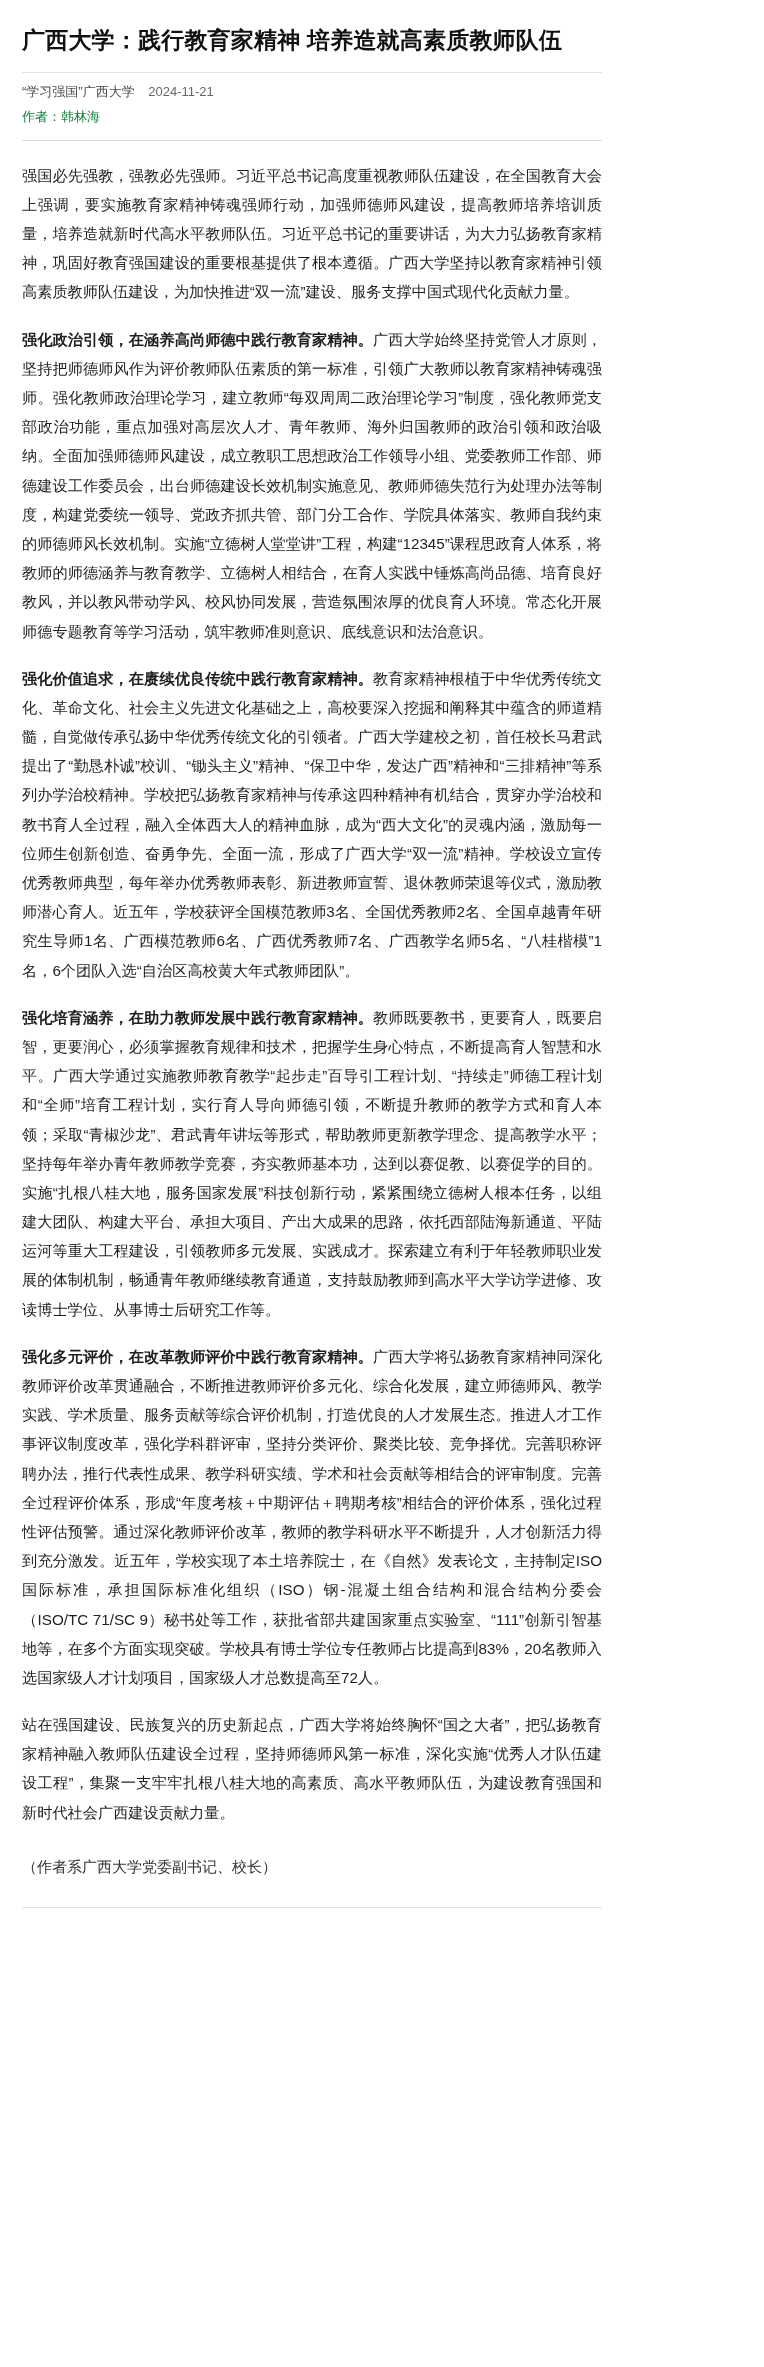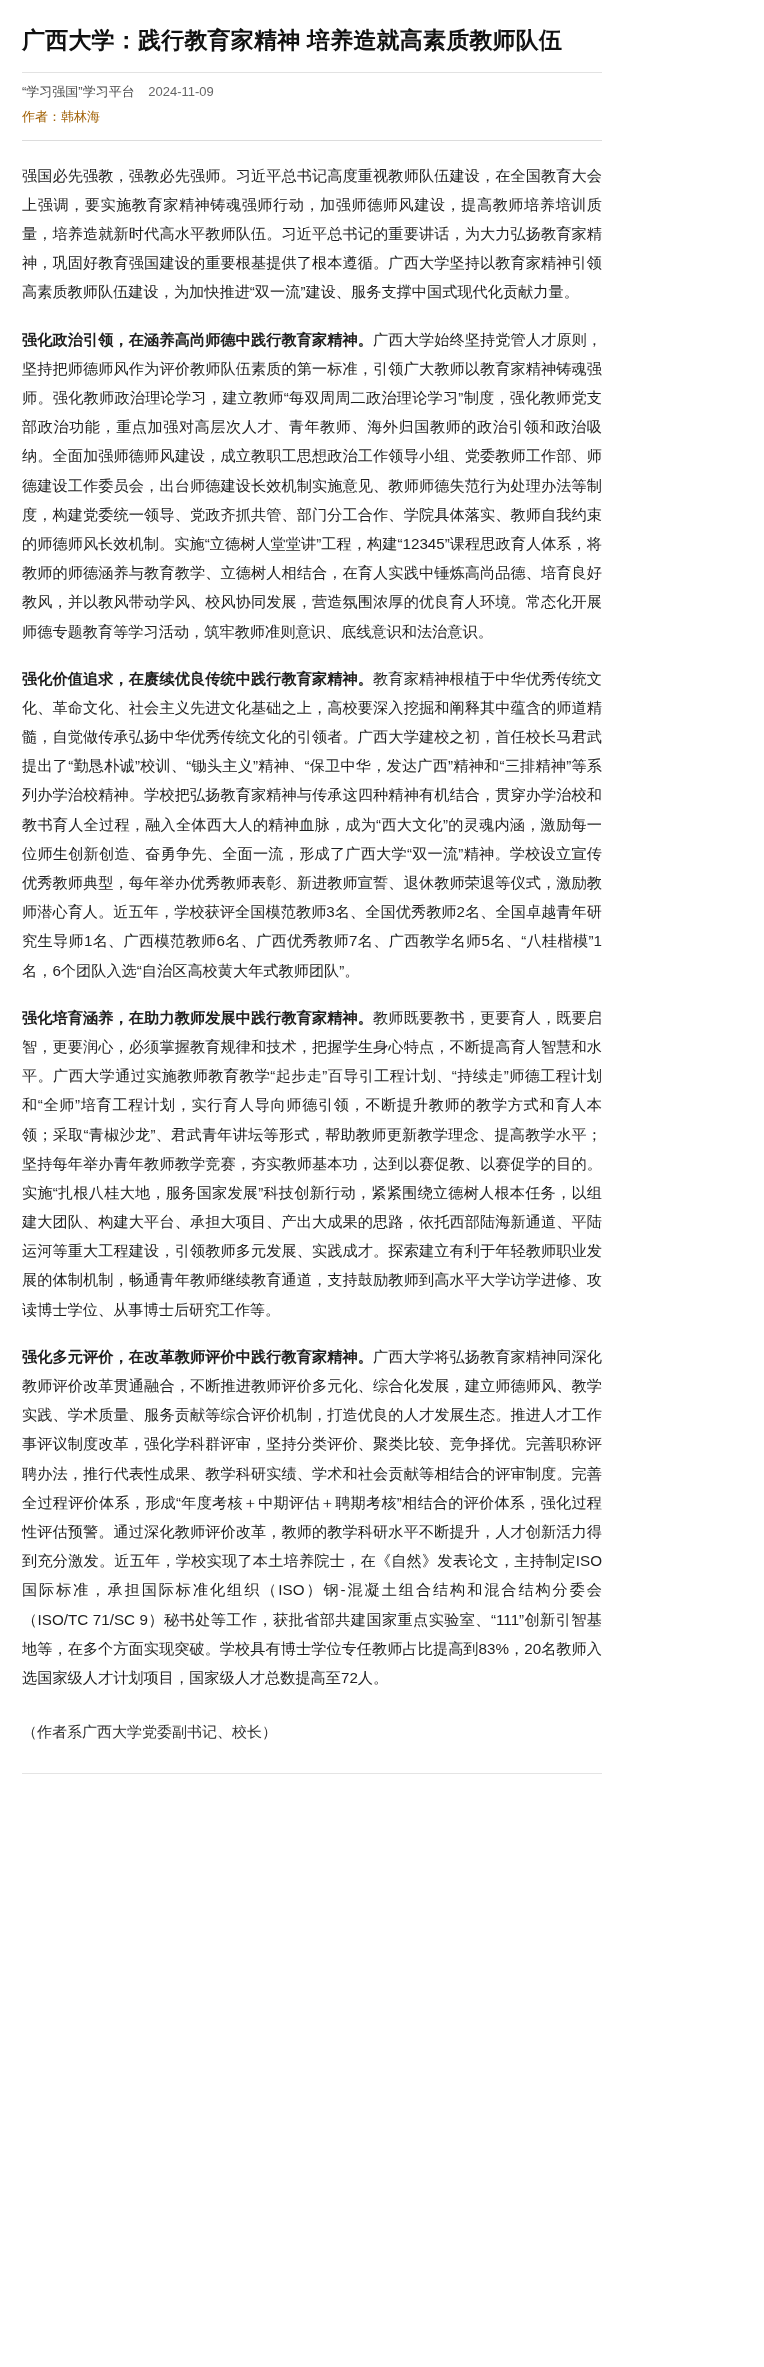--- a/index.html
+++ b/index.html
@@ -39,21 +39,21 @@
   }
   .meta-source {
     color: #4a4a4a;
   }
   .meta-date {
     margin-left: 10px;
     color: #666666;
   }
   .meta-author {
     font-size: 13px;
-    color: #a16207;
+    color: #15803d;
     margin: 0 0 14px 0;
   }
   .divider {
     border: none;
     border-top: 1px solid #dcdcdc;
     margin: 10px 0 20px 0;
   }
   p.body-par {
     font-size: 15.2px;
     line-height: 1.92;
@@ -82,22 +82,22 @@
 </head>
 <body>
 
 <div class="page">
 
   <h1 class="article-title">广西大学：践行教育家精神 培养造就高素质教师队伍</h1>
 
   <hr class="meta-rule">
 
   <div class="meta-line">
-    <span class="meta-source">“学习强国”学习平台</span>
-    <span class="meta-date">2024-11-09</span>
+    <span class="meta-source">“学习强国”广西大学</span>
+    <span class="meta-date">2024-11-21</span>
   </div>
 
   <div class="meta-author">作者：韩林海</div>
 
   <hr class="divider">
 
   <div>
     <p class="body-par">
       <span class="sec-head"></span><span>强国必先强教，强教必先强师。习近平总书记高度重视教师队伍建设，在全国教育大会上强调，要实施教育家精神铸魂强师行动，加强师德师风建设，提高教师培养培训质量，培养造就新时代高水平教师队伍。习近平总书记的重要讲话，为大力弘扬教育家精神，巩固好教育强国建设的重要根基提供了根本遵循。广西大学坚持以教育家精神引领高素质教师队伍建设，为加快推进“双一流”建设、服务支撑中国式现代化贡献力量。</span>
     </p>
@@ -106,19 +106,22 @@
     </p>
     <p class="body-par">
       <span class="sec-head">强化价值追求，在赓续优良传统中践行教育家精神。</span><span>教育家精神根植于中华优秀传统文化、革命文化、社会主义先进文化基础之上，高校要深入挖掘和阐释其中蕴含的师道精髓，自觉做传承弘扬中华优秀传统文化的引领者。广西大学建校之初，首任校长马君武提出了“勤恳朴诚”校训、“锄头主义”精神、“保卫中华，发达广西”精神和“三排精神”等系列办学治校精神。学校把弘扬教育家精神与传承这四种精神有机结合，贯穿办学治校和教书育人全过程，融入全体西大人的精神血脉，成为“西大文化”的灵魂内涵，激励每一位师生创新创造、奋勇争先、全面一流，形成了广西大学“双一流”精神。学校设立宣传优秀教师典型，每年举办优秀教师表彰、新进教师宣誓、退休教师荣退等仪式，激励教师潜心育人。近五年，学校获评全国模范教师3名、全国优秀教师2名、全国卓越青年研究生导师1名、广西模范教师6名、广西优秀教师7名、广西教学名师5名、“八桂楷模”1名，6个团队入选“自治区高校黄大年式教师团队”。</span>
     </p>
     <p class="body-par">
       <span class="sec-head">强化培育涵养，在助力教师发展中践行教育家精神。</span><span>教师既要教书，更要育人，既要启智，更要润心，必须掌握教育规律和技术，把握学生身心特点，不断提高育人智慧和水平。广西大学通过实施教师教育教学“起步走”百导引工程计划、“持续走”师德工程计划和“全师”培育工程计划，实行育人导向师德引领，不断提升教师的教学方式和育人本领；采取“青椒沙龙”、君武青年讲坛等形式，帮助教师更新教学理念、提高教学水平；坚持每年举办青年教师教学竞赛，夯实教师基本功，达到以赛促教、以赛促学的目的。实施“扎根八桂大地，服务国家发展”科技创新行动，紧紧围绕立德树人根本任务，以组建大团队、构建大平台、承担大项目、产出大成果的思路，依托西部陆海新通道、平陆运河等重大工程建设，引领教师多元发展、实践成才。探索建立有利于年轻教师职业发展的体制机制，畅通青年教师继续教育通道，支持鼓励教师到高水平大学访学进修、攻读博士学位、从事博士后研究工作等。</span>
     </p>
     <p class="body-par">
       <span class="sec-head">强化多元评价，在改革教师评价中践行教育家精神。</span><span>广西大学将弘扬教育家精神同深化教师评价改革贯通融合，不断推进教师评价多元化、综合化发展，建立师德师风、教学实践、学术质量、服务贡献等综合评价机制，打造优良的人才发展生态。推进人才工作事评议制度改革，强化学科群评审，坚持分类评价、聚类比较、竞争择优。完善职称评聘办法，推行代表性成果、教学科研实绩、学术和社会贡献等相结合的评审制度。完善全过程评价体系，形成“年度考核＋中期评估＋聘期考核”相结合的评价体系，强化过程性评估预警。通过深化教师评价改革，教师的教学科研水平不断提升，人才创新活力得到充分激发。近五年，学校实现了本土培养院士，在《自然》发表论文，主持制定ISO国际标准，承担国际标准化组织（ISO）钢-混凝土组合结构和混合结构分委会（ISO/TC 71/SC 9）秘书处等工作，获批省部共建国家重点实验室、“111”创新引智基地等，在多个方面实现突破。学校具有博士学位专任教师占比提高到83%，20名教师入选国家级人才计划项目，国家级人才总数提高至72人。</span>
     </p>
+    <p class="body-par">
+      <span class="sec-head"></span><span>站在强国建设、民族复兴的历史新起点，广西大学将始终胸怀“国之大者”，把弘扬教育家精神融入教师队伍建设全过程，坚持师德师风第一标准，深化实施“优秀人才队伍建设工程”，集聚一支牢牢扎根八桂大地的高素质、高水平教师队伍，为建设教育强国和新时代社会广西建设贡献力量。</span>
+    </p>
   </div>
 
   <div class="signature">（作者系广西大学党委副书记、校长）</div>
 
   <hr class="bottom-rule">
 
 </div>
 
 </body></html>

